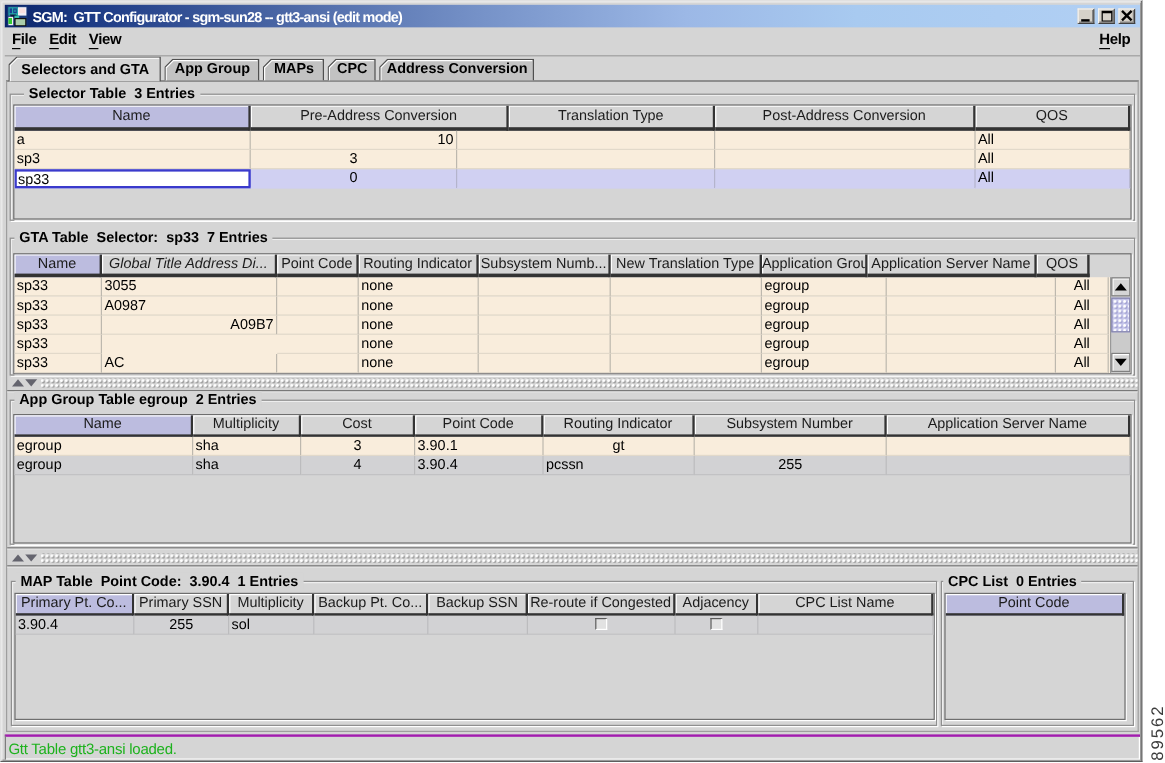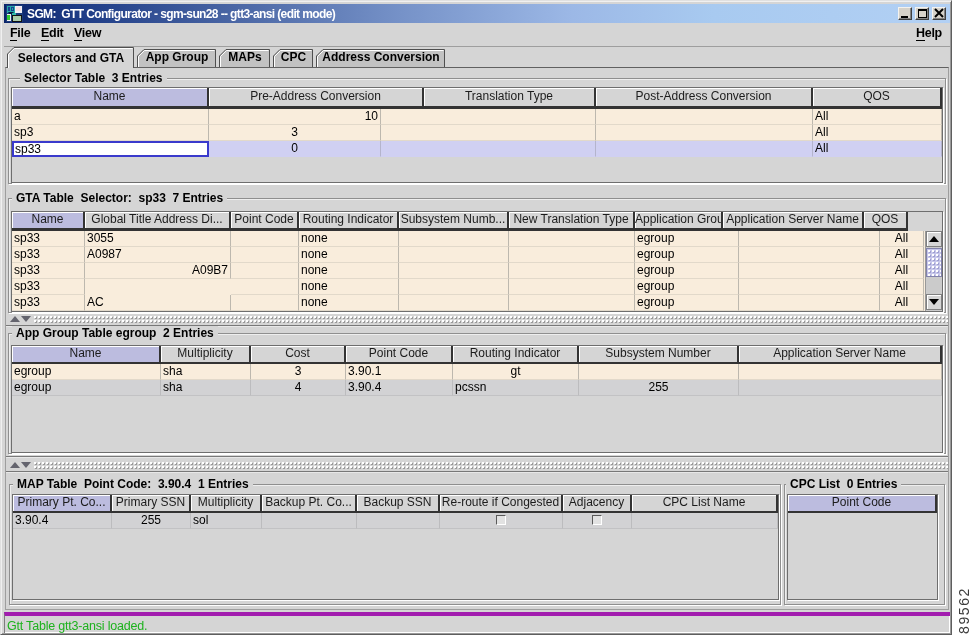--- a/index.html
+++ b/index.html
@@ -41,21 +41,21 @@
   background-image: radial-gradient(circle at 1.2px 1.2px, #ffffff 1px, rgba(0,0,0,0) 1.3px),
                     radial-gradient(circle at 1.2px 1.2px, #9a9a9a 1px, rgba(0,0,0,0) 1.3px);
   background-size:4px 4px; background-position:0px 1px, 1px 2px; }
 .tri-u { position:absolute; width:0; height:0; border-left:5px solid transparent;
   border-right:5px solid transparent; border-bottom:6px solid #64646e; }
 .tri-d { position:absolute; width:0; height:0; border-left:5px solid transparent;
   border-right:5px solid transparent; border-top:6px solid #64646e; }
 .regline { position:absolute; left:5px; width:942px; height:0; border-top:1px solid #787878;
   box-shadow:0 1px 0 #e8e8e8; }
 #statusbar { position:absolute; left:3px; top:611px; width:946px; height:21px; background:#d5d5d5;
-  border-top:4px solid #a21caf; border-left:1px solid #7d7d7d;
+  border-top:2px solid #a21caf; border-left:1px solid #7d7d7d;
   box-shadow: inset -1px -1px 0 #ffffff; padding-left: 16px; }
 #statusbar span { position:absolute; left:2px; top:3px; font-size:12.5px; letter-spacing:-0.2px; color:#1db21d; }
 #fignum { position:absolute; left:956px; top:634px; transform:rotate(-90deg);
   transform-origin:0 0; font-size:14px; color:#3c3c3c; letter-spacing:1.6px; white-space:nowrap; }
 </style></head><body>
 <div id="win">
     <div id="titlebar">
       <svg style="position:absolute;left:2px;top:1px" width="17" height="17" viewBox="0 0 17 17">
 <rect x="0" y="0" width="17" height="17" fill="#1b3a7a"></rect>
 <rect x="1" y="1" width="8" height="7" fill="#25a8a8"></rect>
@@ -151,21 +151,21 @@
         <div class="dc" style="width:215px;text-align:left;border-bottom-color:#d0d0f2;border-right-color:#b4b4cc;"></div>
         <div class="dc" style="width:217px;text-align:left;border-bottom-color:#d0d0f2;border-right-color:#b4b4cc;"></div>
         <div class="dc" style="width:129px;text-align:left;border-bottom-color:#d0d0f2;border-right-color:#b4b4cc;">All</div>
       </div>
     </div>
     <div class="tb" style="left:7px;top:197px;width:938px;height:115px;"></div>
     <div class="tt" style="left:11px;top:190px;">GTA Table&nbsp; Selector:&nbsp; sp33&nbsp; 7 Entries</div>
     <div class="sp" style="left:10px;top:210px;width:932px;height:101px;">
       <div class="hrow">
         <div class="hc" style="width:73px;height:19px;line-height:15px;border-bottom-width:3px;background:#bcbcdf;">Name</div>
-        <div class="hc" style="width:146px;height:19px;line-height:15px;border-bottom-width:3px;background:#d5d5d5;">Global Title Address Di...</div>
+        <div class="hc" style="width:146px;height:19px;line-height:15px;border-bottom-width:3px;background:#d5d5d5;font-style:italic;">Global Title Address Di...</div>
         <div class="hc" style="width:68px;height:19px;line-height:15px;border-bottom-width:3px;background:#d5d5d5;">Point Code</div>
         <div class="hc" style="width:100px;height:19px;line-height:15px;border-bottom-width:3px;background:#d5d5d5;">Routing Indicator</div>
         <div class="hc" style="width:110px;height:19px;line-height:15px;border-bottom-width:3px;background:#d5d5d5;">Subsystem Numb...</div>
         <div class="hc" style="width:126px;height:19px;line-height:15px;border-bottom-width:3px;background:#d5d5d5;">New Translation Type</div>
         <div class="hc" style="width:88px;height:19px;line-height:15px;border-bottom-width:3px;background:#d5d5d5;">Application Group</div>
         <div class="hc" style="width:141px;height:19px;line-height:15px;border-bottom-width:3px;background:#d5d5d5;">Application Server Name</div>
         <div class="hc" style="width:44px;height:19px;line-height:15px;border-bottom-width:3px;background:#d5d5d5;">QOS</div>
       </div>
       <div class="drow">
         <div class="dc" style="width:73px;text-align:left;">sp33</div>

